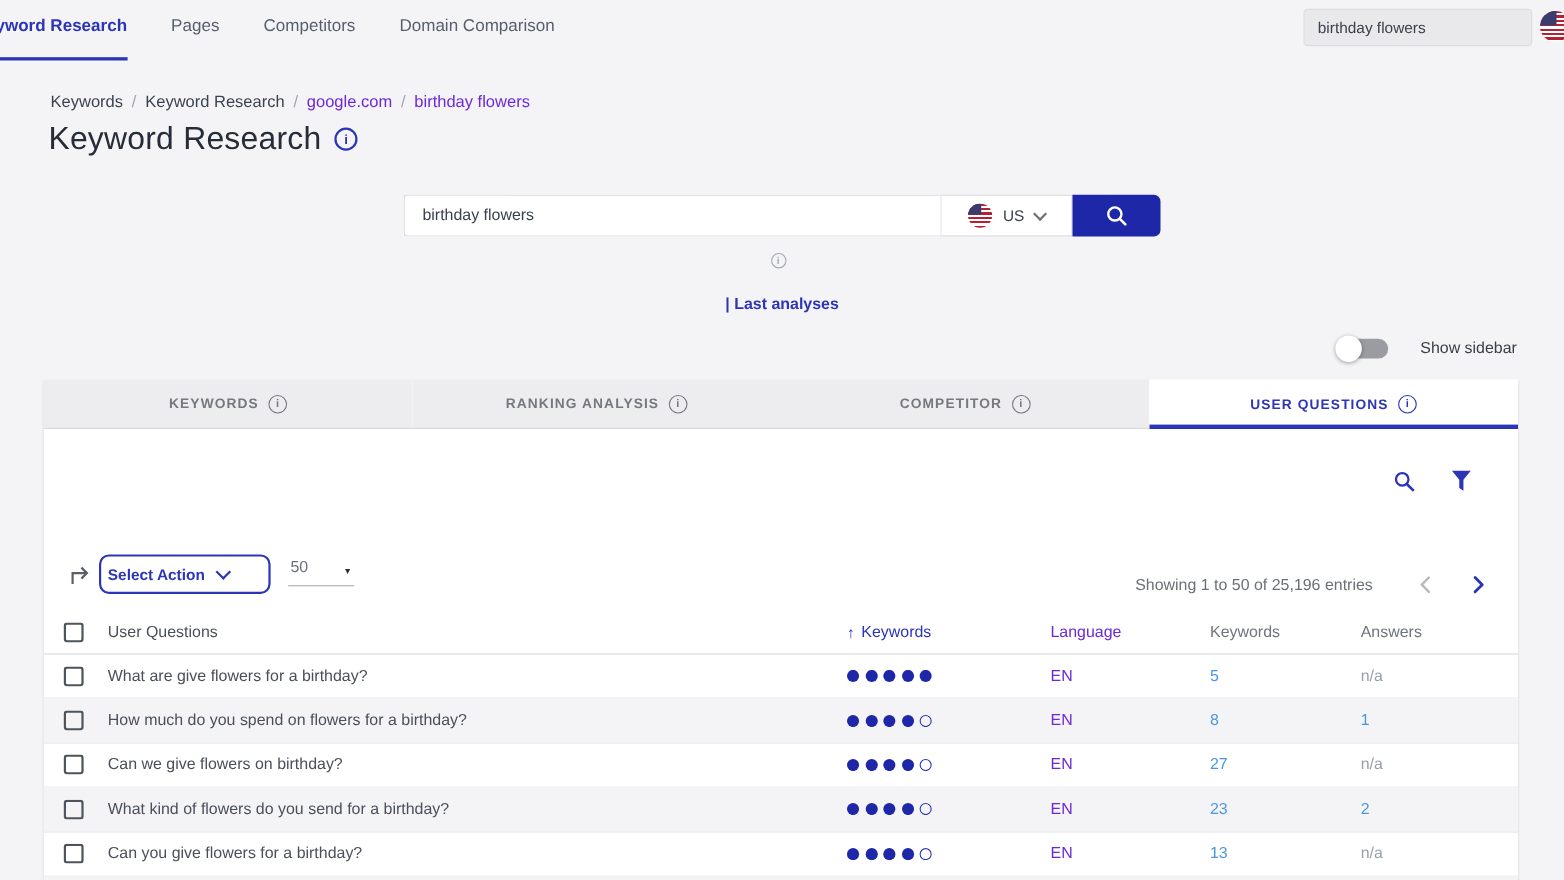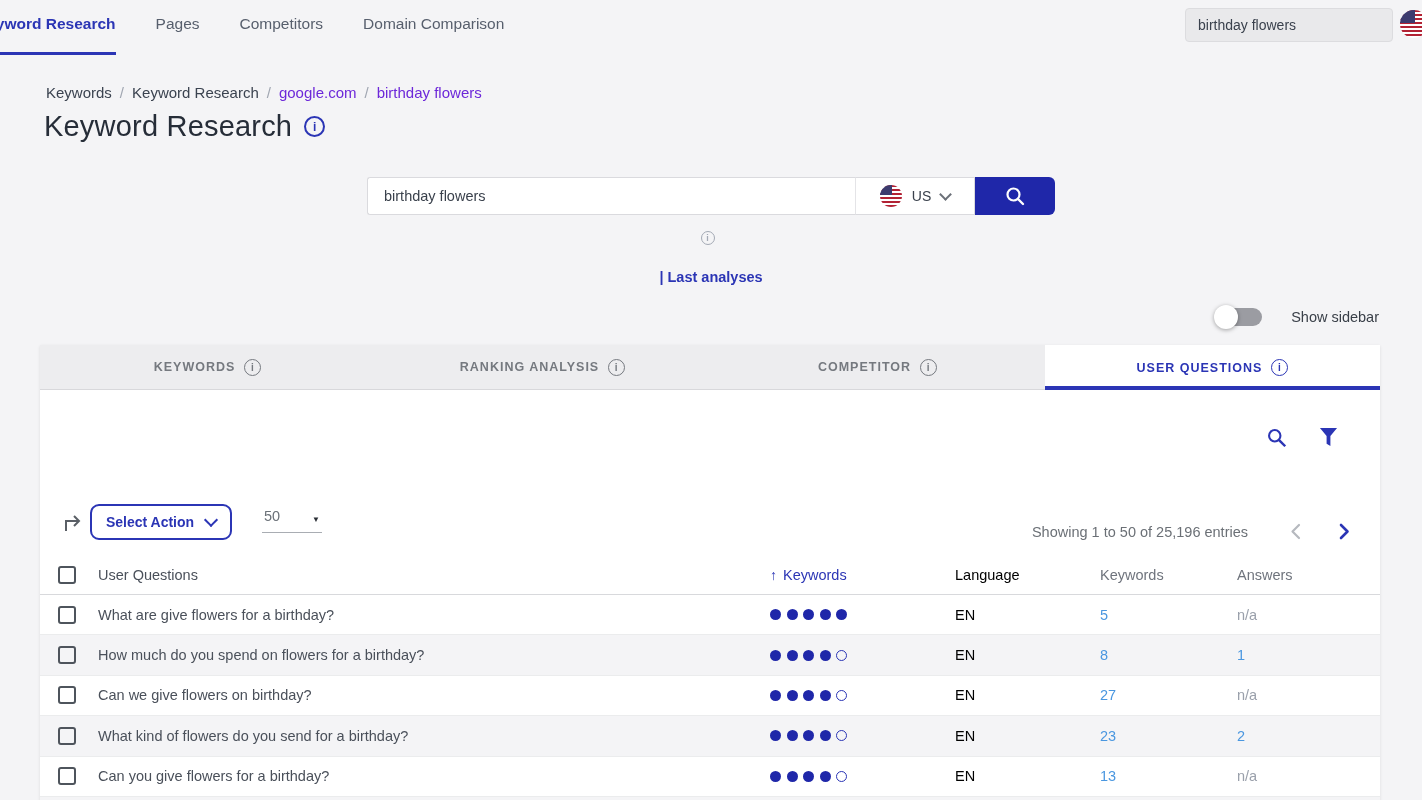--- a/index.html
+++ b/index.html
@@ -73,23 +73,23 @@
        letter-spacing:.08em;cursor:pointer;}
   .tab.active{background:#fff;border-bottom:none;color:#2b35b5;position:relative;}
   .tab.active::after{content:'';position:absolute;left:0;right:0;bottom:0;height:4px;background:#2b35b5;}
 
   .table-tools{position:absolute;top:82px;right:42px;display:flex;gap:32px;}
   .table-tools svg{cursor:pointer;}
 
   
   .action-row{position:absolute;top:159px;left:0;right:0;height:36px;}
   .export-icon{position:absolute;left:22px;top:7px;cursor:pointer;}
-  .select-action{position:absolute;left:50px;top:0;width:142px;height:36px;box-sizing:border-box;
+  .select-action{position:absolute;left:50px;top:0;width:156px;height:36px;box-sizing:border-box;
         background:#fff;border:2px solid #2b35b5;border-radius:9px;color:#2b35b5;font-weight:700;
-        font-size:14px;font-family:inherit;display:flex;align-items:center;justify-content:center;gap:12px;cursor:pointer;}
+        font-size:14px;font-family:inherit;display:flex;align-items:center;justify-content:flex-start;gap:12px;cursor:pointer;}
   .page-size{position:absolute;left:222px;top:4px;width:56px;display:flex;justify-content:space-between;
         align-items:flex-end;border-bottom:1px solid #a9adb3;padding:0 2px 8px 2px;font-size:14.5px;
         color:#6b7178;cursor:pointer;}
   .page-size .caret{font-size:8px;color:#2b2f36;}
   .paging{position:absolute;right:30px;top:0;height:36px;display:flex;align-items:flex-end;gap:38px;}
   .showing{font-size:14.5px;color:#6b7076;margin-right:4px;}
   .pg{cursor:pointer;}
 
   
   .table{position:absolute;top:210px;left:0;right:0;}
@@ -99,21 +99,21 @@
   .row.alt{background:#f4f4f6;}
   .row.partial{height:20px;background:#f4f4f6;border-bottom:none;}
   .cell{white-space:nowrap;overflow:hidden;}
   .c-check{padding-left:18px;display:flex;align-items:center;}
   .checkbox{width:18px;height:18px;box-sizing:border-box;border:2px solid #4e545c;border-radius:3px;
             display:inline-block;cursor:pointer;background:transparent;}
   .th{font-size:14.5px;color:#6f747d;cursor:pointer;}
   .th.sorted{color:#2b35b5;display:flex;align-items:center;gap:6px;}
   .sort-arrow{font-size:14px;}
   .c-q{font-size:14.5px;color:#4a505a;}
-  .c-lang{font-size:14.5px;color:#000000;}
+  .c-lang{font-size:14.5px;color:#6d28d9;}
   .c-kw .link,.c-ans .link{color:#4a97e0;font-size:14.5px;cursor:pointer;}
   .muted{color:#9aa0ab;font-size:14.5px;}
   .dots{display:flex;align-items:center;gap:5.5px;}
   .dot{width:11px;height:11px;border-radius:50%;box-sizing:border-box;flex:none;}
   .dot.filled{background:#1f27a9;}
   .dot.open{border:1.5px solid #2b35b5;}
 </style>
 </head>
 <body>
 

